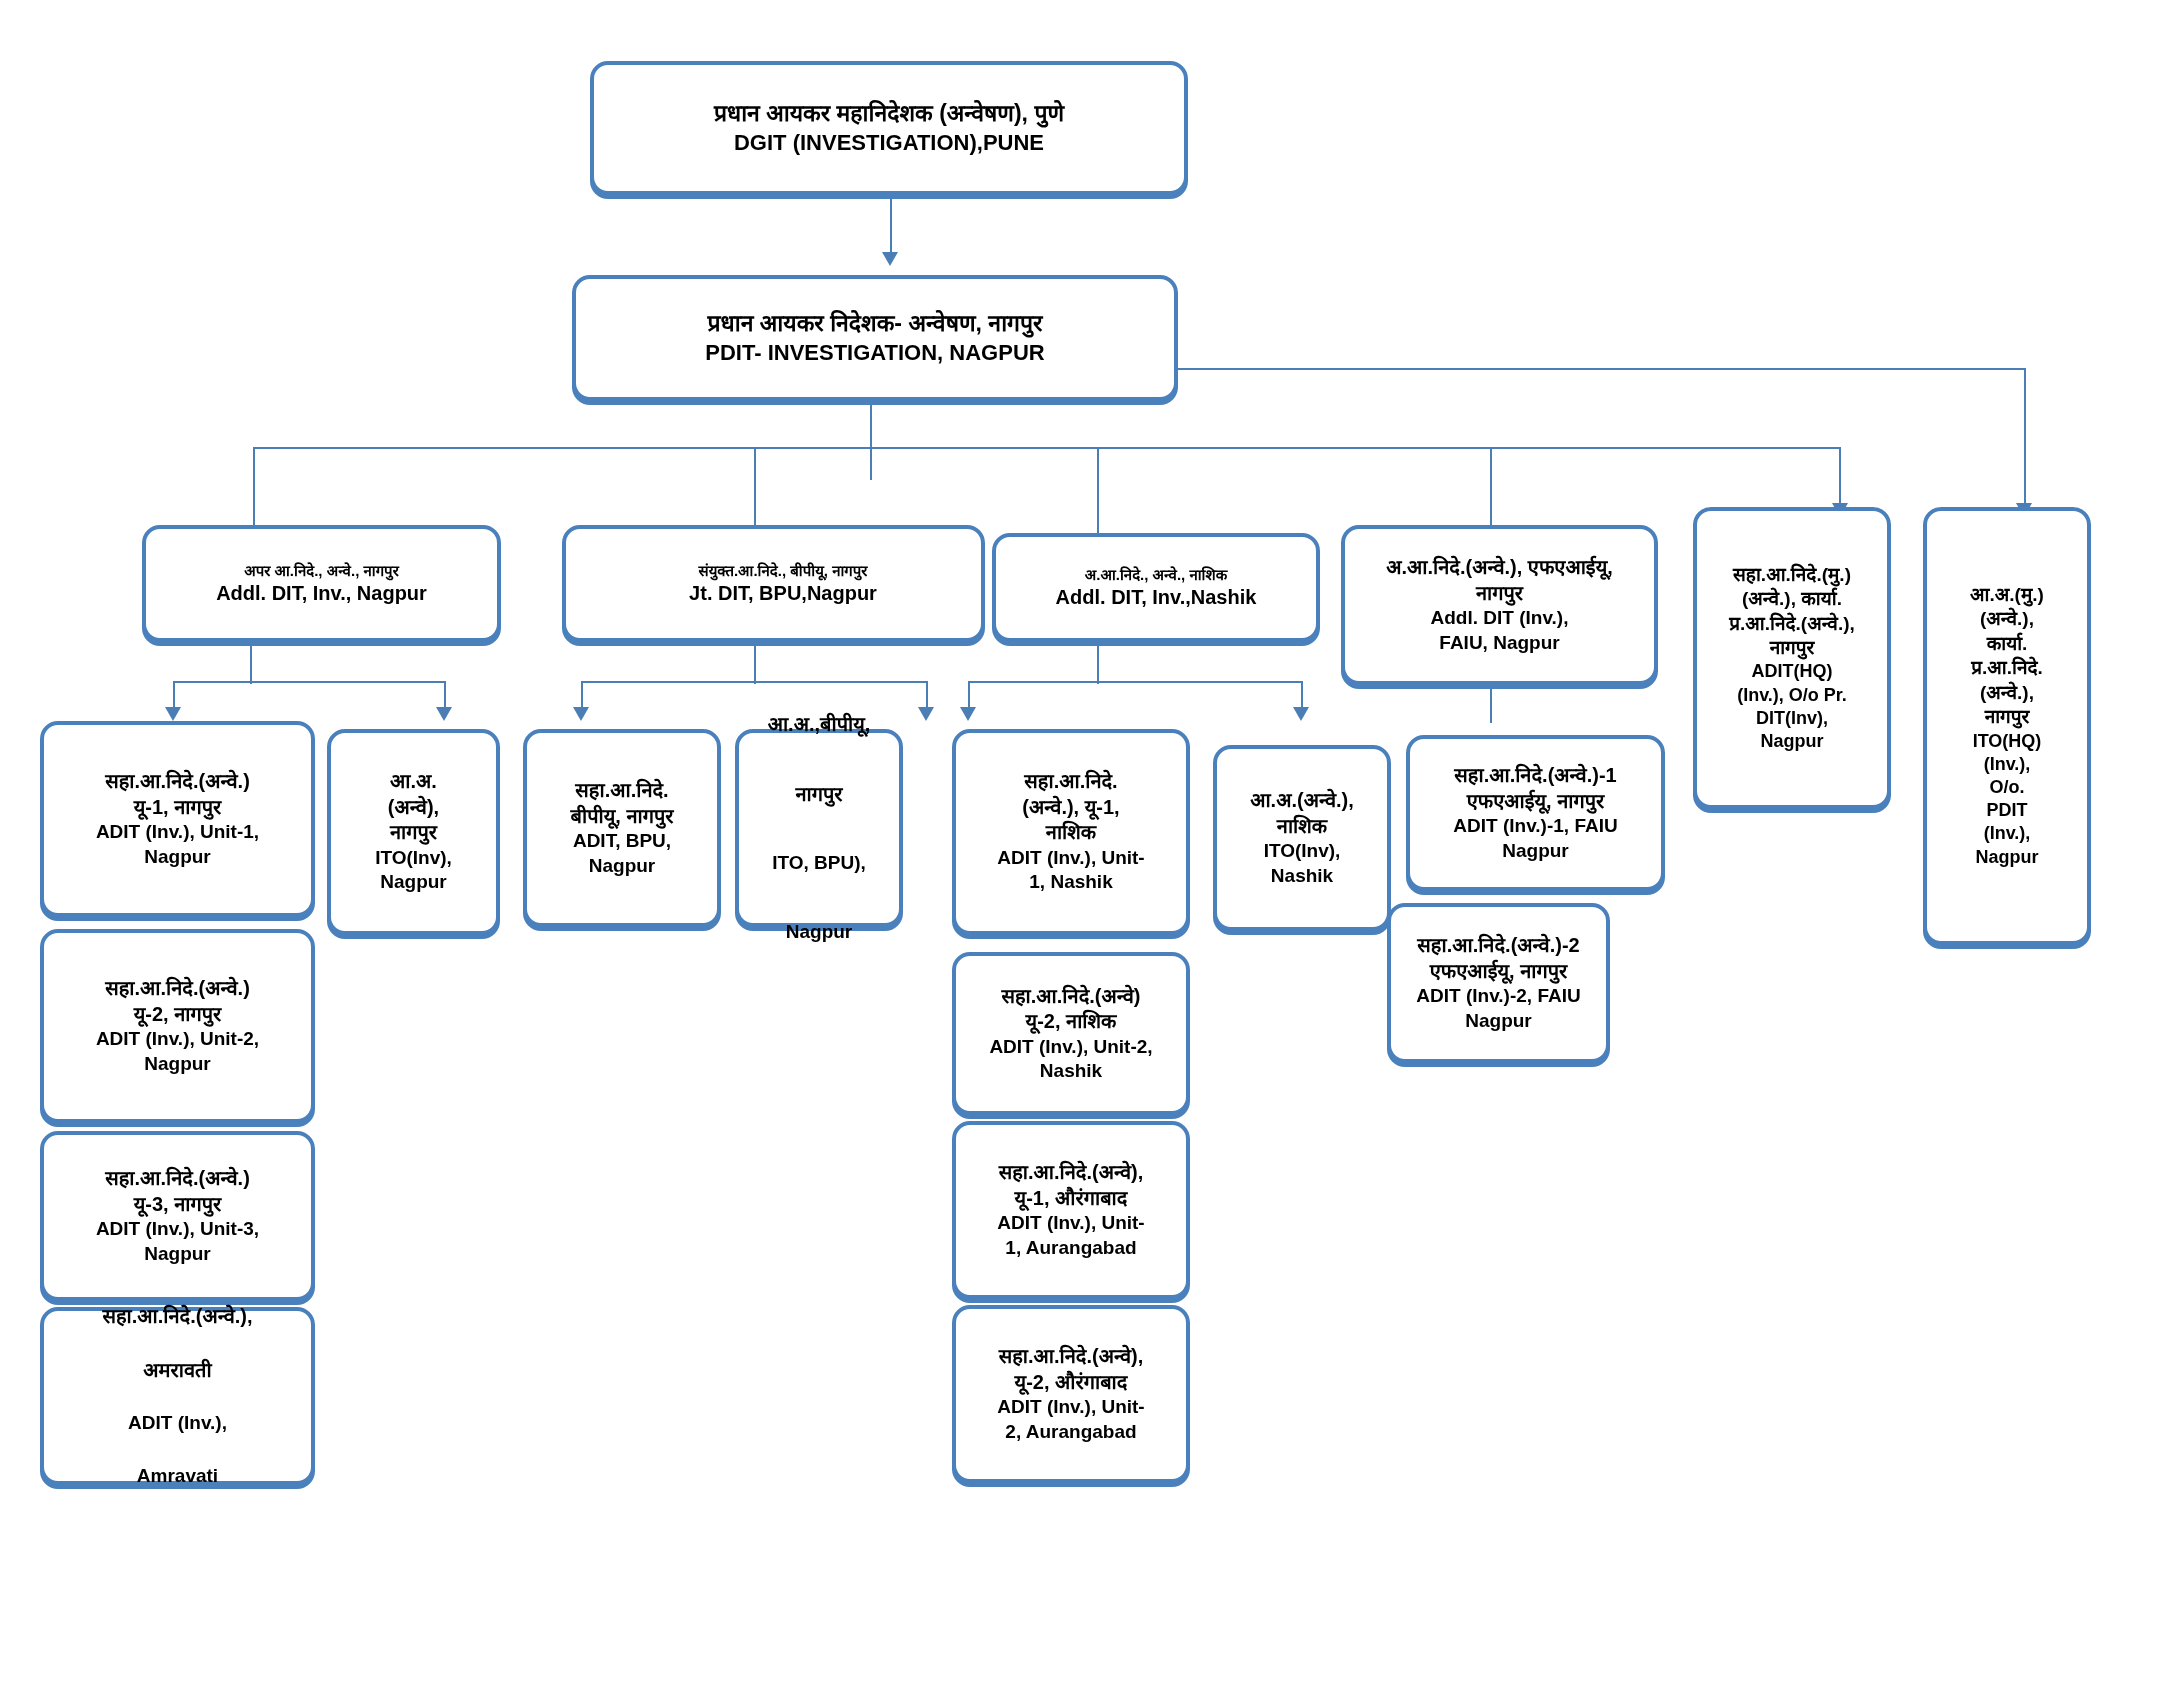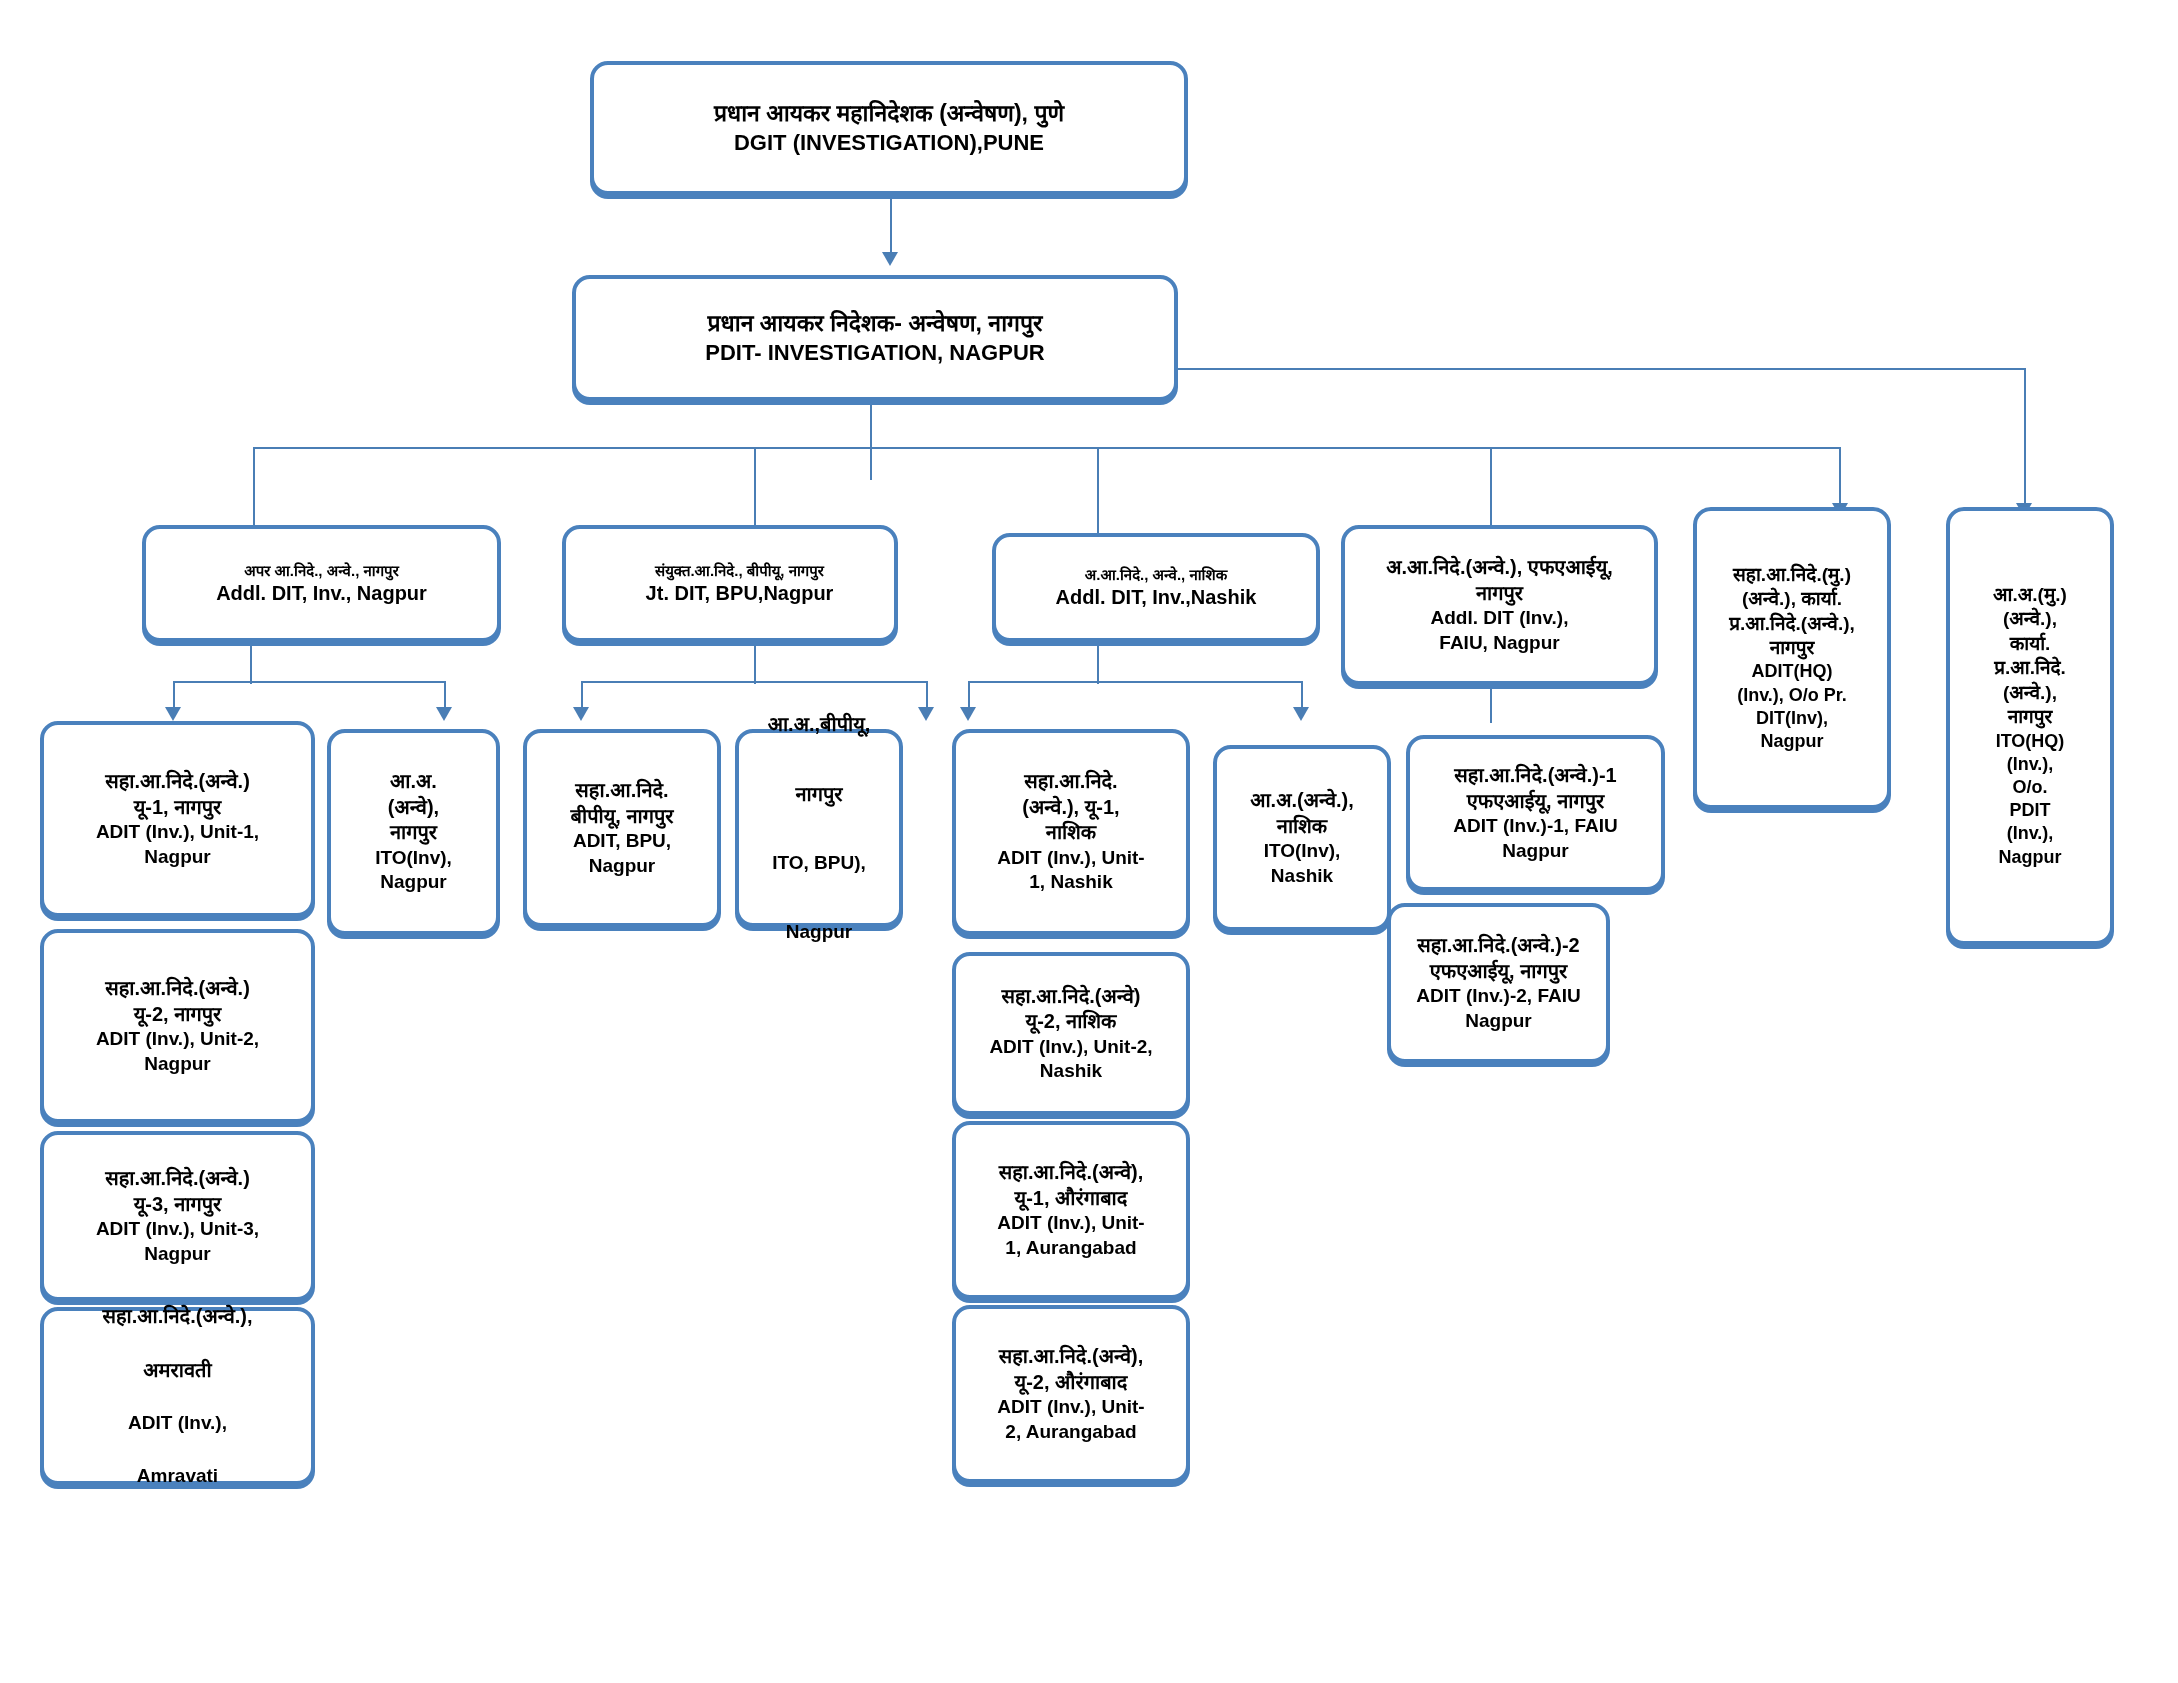--- a/index.html
+++ b/index.html
@@ -114,21 +114,21 @@
   <div class="box f22" style="left:590px;top:61px;width:598px;height:134px;">
     <span class="hi">प्रधान आयकर महानिदेशक (अन्वेषण), पुणे</span>
     <span class="en">DGIT (INVESTIGATION),PUNE</span>
   </div>
 
   <div class="box f20" style="left:142px;top:525px;width:359px;height:117px;">
     <span class="hi">अपर आ.निदे., अन्वे., नागपुर</span>
     <span class="en">Addl. DIT, Inv., Nagpur</span>
   </div>
 
-  <div class="box f20" style="left:562px;top:525px;width:336px;height:117px;padding-left:27px;">
+  <div class="box f20" style="left:562px;top:525px;width:423px;height:117px;padding-left:27px;">
     <span class="hi">संयुक्त.आ.निदे., बीपीयू, नागपुर</span>
     <span class="en">Jt. DIT, BPU,Nagpur</span>
   </div>
 
   <div class="box f20" style="left:992px;top:533px;width:328px;height:109px;">
     <span class="hi">अ.आ.निदे., अन्वे., नाशिक</span>
     <span class="en">Addl. DIT, Inv.,Nashik</span>
   </div>
 
   <div class="box f19" style="left:1341px;top:525px;width:317px;height:160px;">
@@ -142,21 +142,21 @@
     <span class="hi">सहा.आ.निदे.(मु.)</span>
     <span class="hi">(अन्वे.), कार्या.</span>
     <span class="hi">प्र.आ.निदे.(अन्वे.),</span>
     <span class="hi">नागपुर</span>
     <span class="en">ADIT(HQ)</span>
     <span class="en">(Inv.), O/o Pr.</span>
     <span class="en">DIT(Inv),</span>
     <span class="en">Nagpur</span>
   </div>
 
-  <div class="box f18" style="left:1923px;top:507px;width:168px;height:438px;margin-left:23px;">
+  <div class="box f18" style="left:1923px;top:507px;width:168px;height:438px;">
     <span class="hi">आ.अ.(मु.)</span>
     <span class="hi">(अन्वे.),</span>
     <span class="hi">कार्या.</span>
     <span class="hi">प्र.आ.निदे.</span>
     <span class="hi">(अन्वे.),</span>
     <span class="hi">नागपुर</span>
     <span class="en">ITO(HQ)</span>
     <span class="en">(Inv.),</span>
     <span class="en">O/o.</span>
     <span class="en">PDIT</span>

